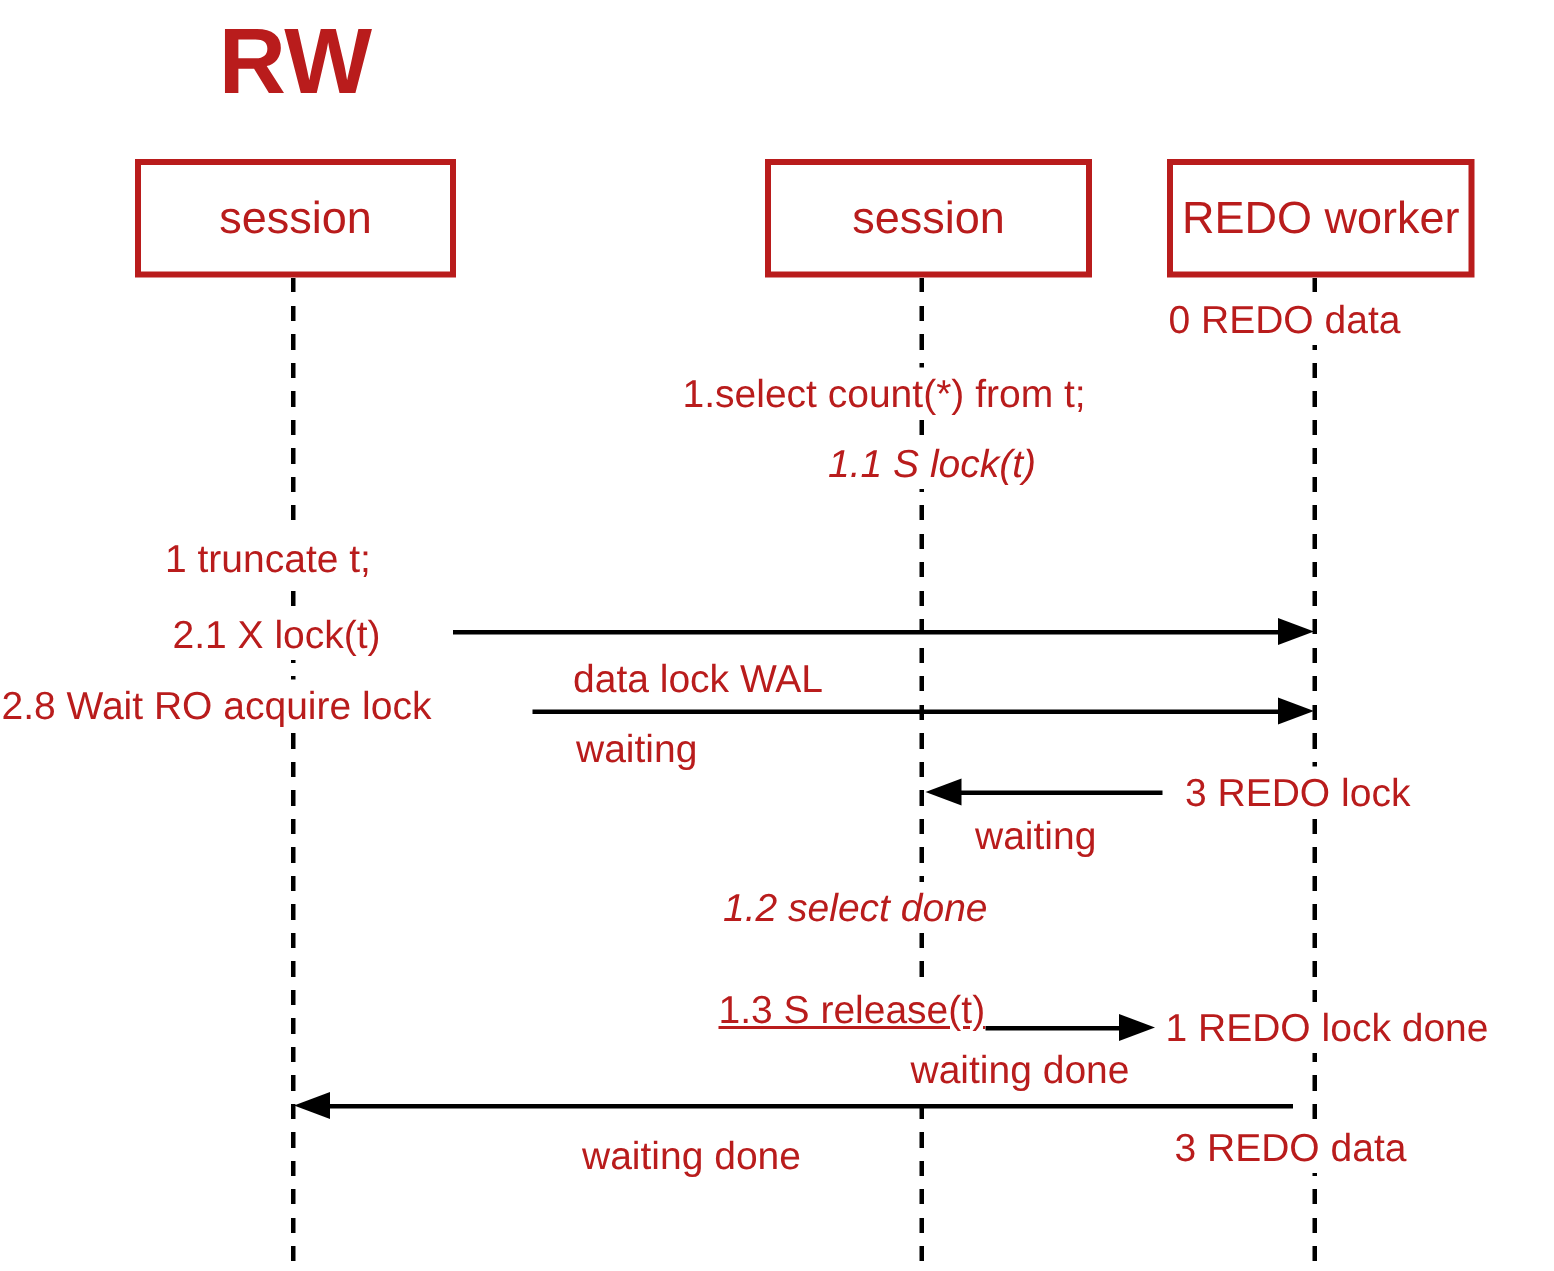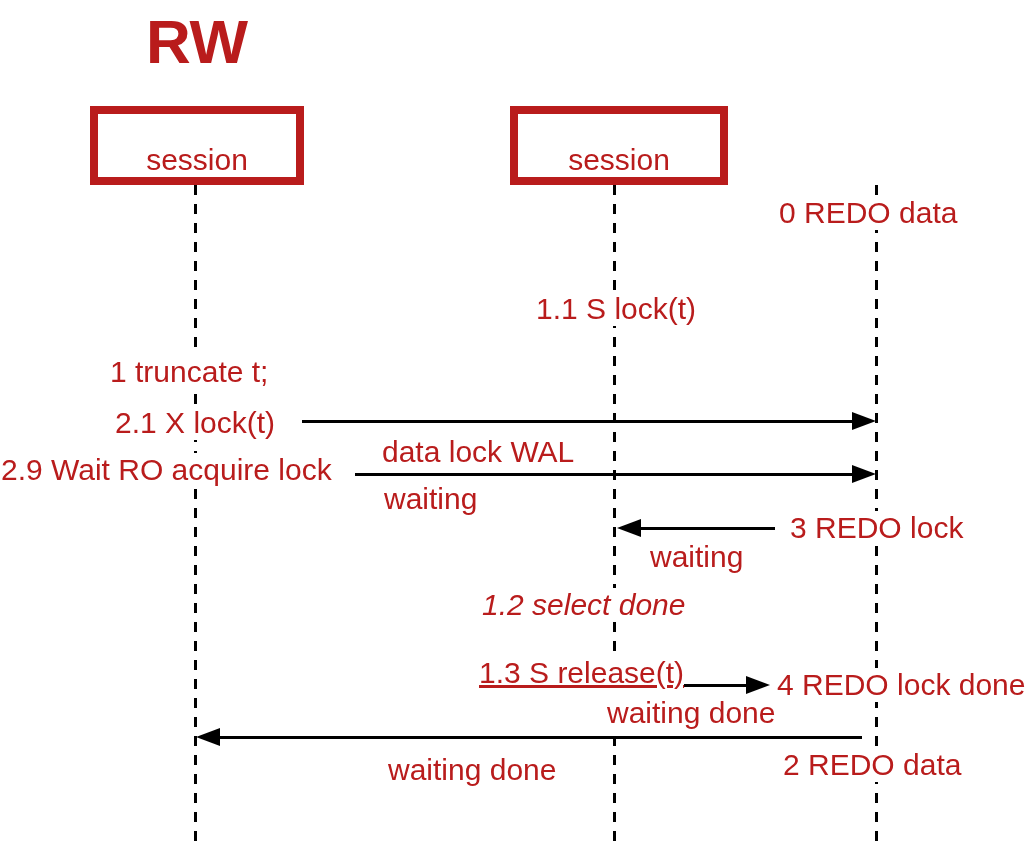--- a/index.html
+++ b/index.html
@@ -42,24 +42,24 @@
   .lifeline-rw   { left: 194px; }
   .lifeline-ro   { left: 613px; }
   .lifeline-redo { left: 875px; }
 
   
   .actor-box {
     position: absolute;
     top: 106px;
     height: 79px;
     box-sizing: border-box;
-    border: 8px solid #b91c1c;
+    border: 4px solid #b91c1c;
     background: #fff;
     display: flex;
-    align-items: flex-end;
+    align-items: center;
     justify-content: center;
     font-size: 30px;
     white-space: nowrap;
     z-index: 3;
   }
   .box-rw-session { left: 90px;  width: 214px; }
   .box-ro-session { left: 510px; width: 218px; }
   .box-redo-worker{ left: 778px; width: 205px; }
 
   
@@ -88,29 +88,29 @@
   .arrow.left  .head { left: 0;  border-right: 24px solid #000; }
   .arrow-1 { left: 302px; top: 412px; width: 574px; }
   .arrow-2 { left: 355px; top: 465px; width: 521px; }
   .arrow-3 { left: 617px; top: 519px; width: 158px; }
   .arrow-4 { left: 614px; top: 676px; width: 156px; }
   .arrow-5 { left: 196px; top: 728px; width: 666px; }
 
   
   .label {
     position: absolute;
-    font-size: 30px;
+    font-size: 26px;
     line-height: 34px;
     white-space: nowrap;
     background: #ffffff;
     z-index: 3;
   }
   .lbl-redo-data-0      { left: 779px; top: 196px; }
   .lbl-select-count     { left: 455px; top: 245px; }
-  .lbl-s-lock           { left: 536px; top: 292px; }
+  .lbl-s-lock           { left: 552px; top: 292px; font-style: italic; }
   .lbl-truncate         { left: 110px; top: 355px; }
   .lbl-x-lock           { left: 115px; top: 406px; }
   .lbl-wait-ro          { left: 1px;   top: 453px; }
   .lbl-write-lock-wal   { left: 382px; top: 435px; }
   .lbl-waiting-rw       { left: 384px; top: 482px; }
   .lbl-redo-lock-3      { left: 790px; top: 511px; }
   .lbl-waiting-ro       { left: 650px; top: 540px; }
   .lbl-select-done      { left: 482px; top: 588px; font-style: italic; }
   .lbl-s-release        { left: 479px; top: 656px; text-decoration: underline; }
   .lbl-redo-lock-done-4 { left: 777px; top: 668px; }
@@ -129,20 +129,23 @@
   <div class="lifeline lifeline-rw"></div>
   <div class="lifeline lifeline-ro"></div>
   <div class="lifeline lifeline-redo"></div>
 
   <div class="actor-box box-rw-session">
     <span>session</span>
   </div>
   <div class="actor-box box-ro-session">
     <span>session</span>
   </div>
+  <div class="actor-box box-redo-worker">
+    <span>REDO worker</span>
+  </div>
 
   <div class="arrow right arrow-1">
     <div class="line"></div>
     <div class="head"></div>
   </div>
   <div class="arrow right arrow-2">
     <div class="line"></div>
     <div class="head"></div>
   </div>
   <div class="arrow left arrow-3">
@@ -152,28 +155,29 @@
   <div class="arrow right arrow-4">
     <div class="line"></div>
     <div class="head"></div>
   </div>
   <div class="arrow left arrow-5">
     <div class="line"></div>
     <div class="head"></div>
   </div>
 
   <div class="label lbl-redo-data-0">0 REDO data</div>
+  <div class="label lbl-select-count">1.select count(*) from t;</div>
   <div class="label lbl-s-lock">1.1 S lock(t)</div>
   <div class="label lbl-truncate">1 truncate t;</div>
   <div class="label lbl-x-lock">2.1 X lock(t)</div>
-  <div class="label lbl-wait-ro">2.9 Wait RO acquire lock</div>
+  <div class="label lbl-wait-ro">2.8 Wait RO acquire lock</div>
   <div class="label lbl-write-lock-wal">data lock WAL</div>
   <div class="label lbl-waiting-rw">waiting</div>
   <div class="label lbl-redo-lock-3">3 REDO lock</div>
   <div class="label lbl-waiting-ro">waiting</div>
   <div class="label lbl-select-done">1.2 select done</div>
   <div class="label lbl-s-release">1.3 S release(t)</div>
-  <div class="label lbl-redo-lock-done-4">4 REDO lock done</div>
+  <div class="label lbl-redo-lock-done-4">1 REDO lock done</div>
   <div class="label lbl-waiting-done-ro">waiting done</div>
-  <div class="label lbl-redo-data-5">2 REDO data</div>
+  <div class="label lbl-redo-data-5">3 REDO data</div>
   <div class="label lbl-waiting-done-rw">waiting done</div>
 
 </div>
 
 </body></html>

